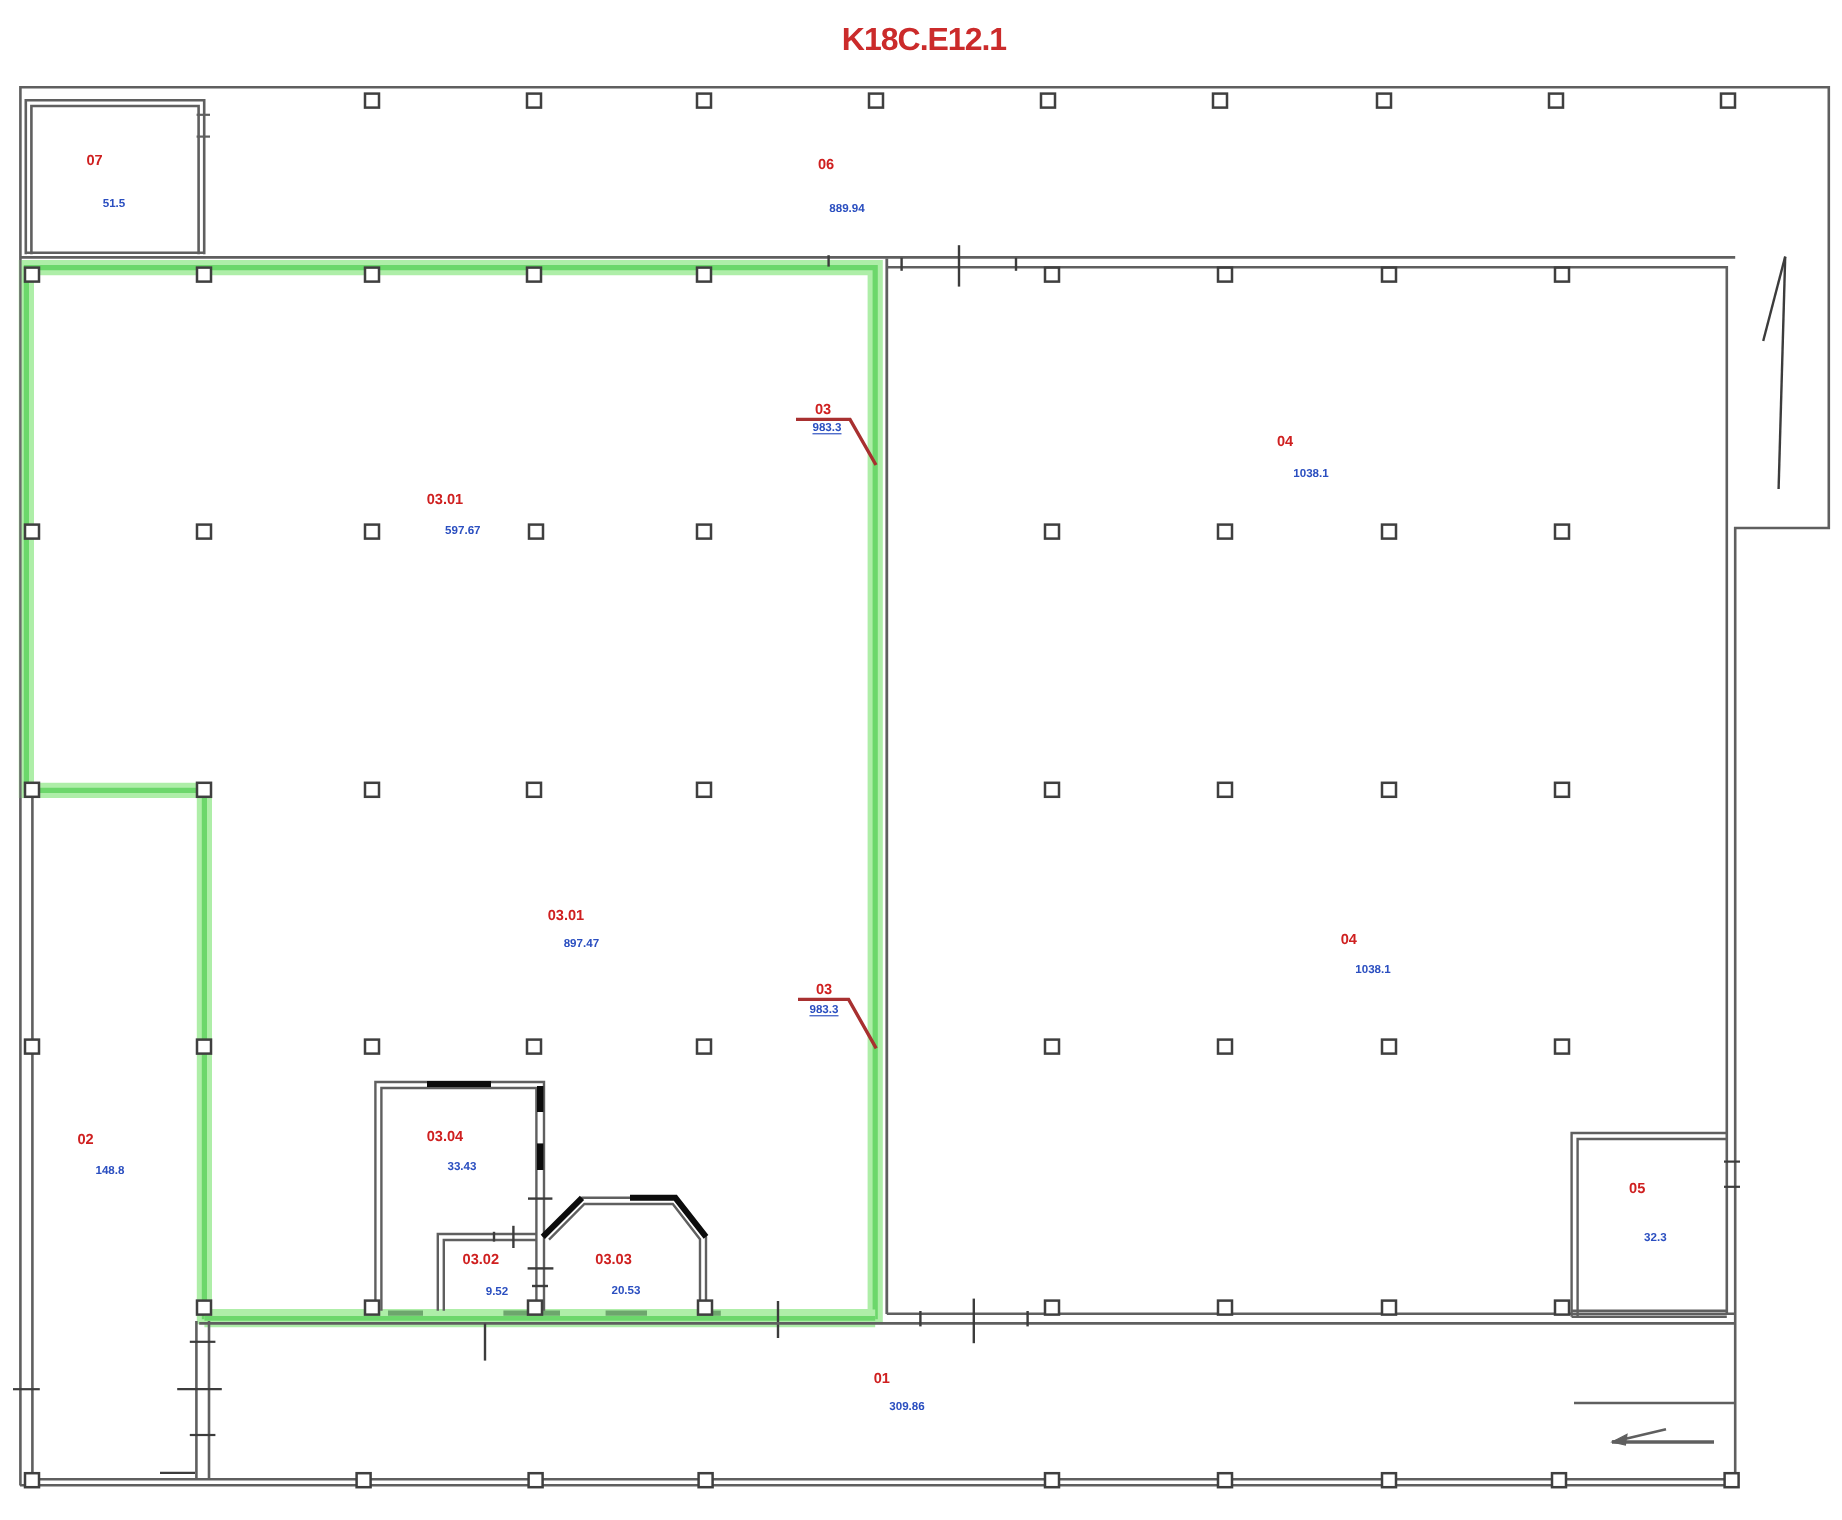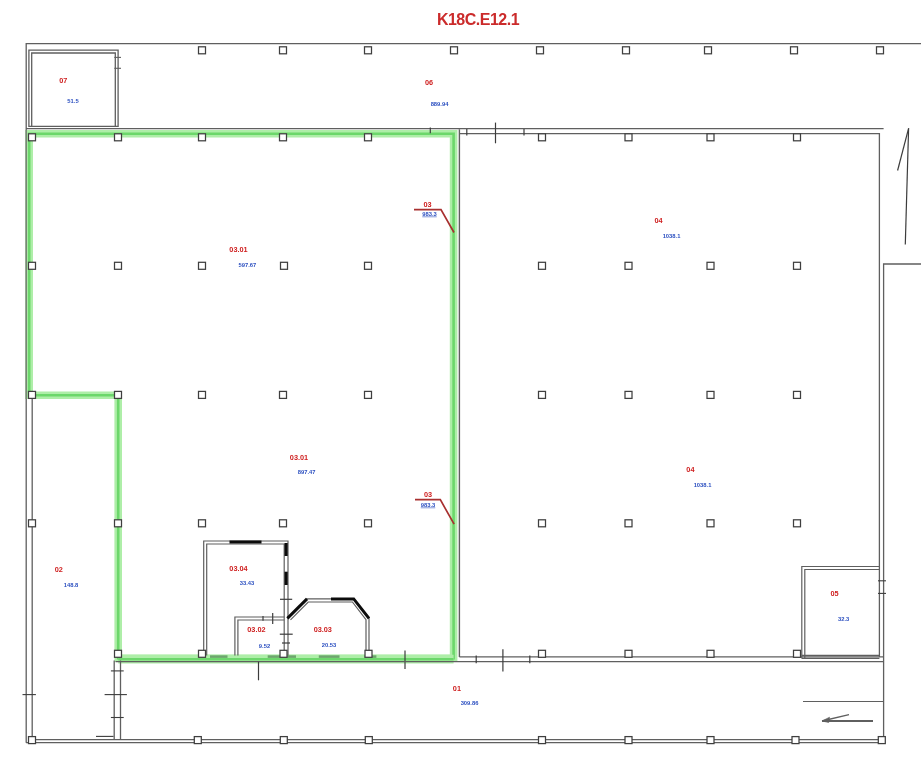--- a/index.html
+++ b/index.html
@@ -1,16 +1,16 @@
 <!DOCTYPE html>
 <html><head>
 <meta charset="utf-8">
 <style>
   html,body{margin:0;padding:0;background:#ffffff;}
-  #plan{width:762px;height:760px;position:relative;font-family:"Liberation Sans", sans-serif;margin-left:16px;}
+  #plan{width:762px;height:760px;position:relative;font-family:"Liberation Sans", sans-serif;}
   svg{position:absolute;left:0;top:0;}
   text{font-family:"Liberation Sans", sans-serif;}
   .rl{fill:#cf2020;font-weight:bold;font-size:7.3px;text-anchor:middle;}
   .bv{fill:#2b4fc0;font-weight:bold;font-size:5.8px;text-anchor:middle;}
 </style>
 </head>
 <body>
 <div id="plan">
 <svg width="921" height="760" viewBox="0 0 921 760">
 

